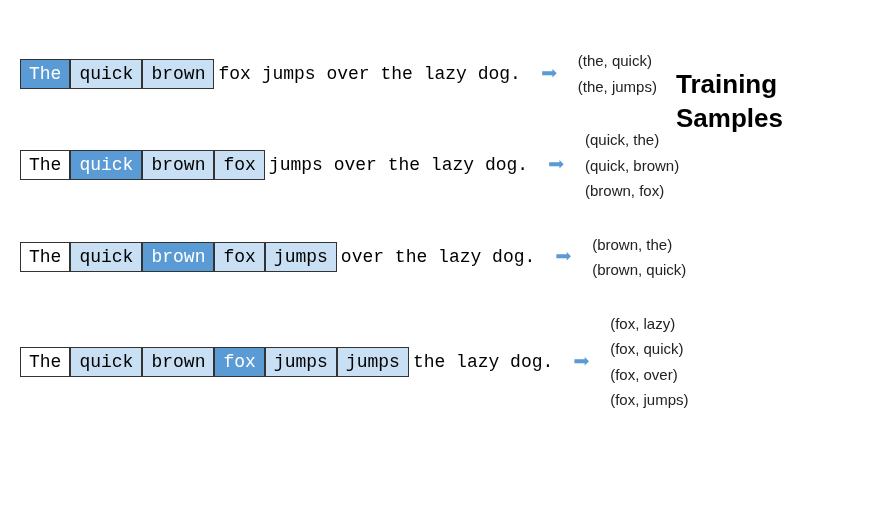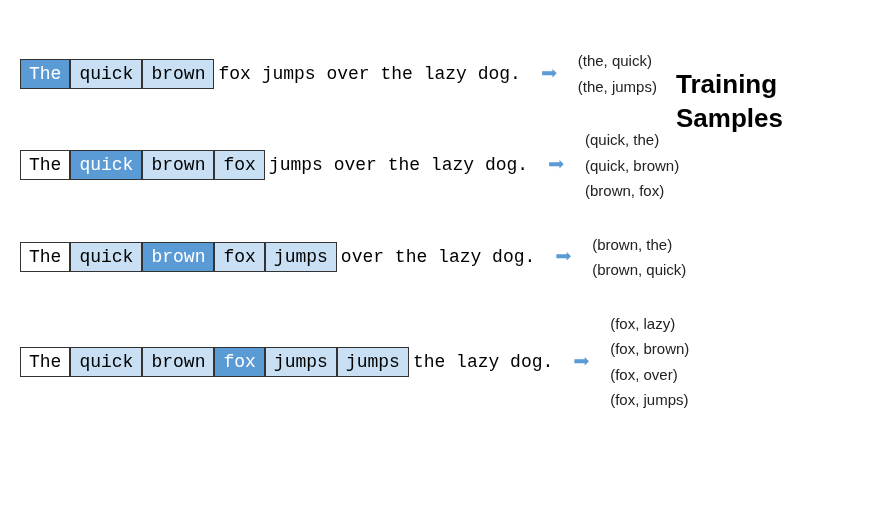--- a/index.html
+++ b/index.html
@@ -156,19 +156,19 @@
           <span class="word word-context">quick</span>
           <span class="word word-context">brown</span>
           <span class="word word-highlight">fox</span>
           <span class="word word-context">jumps</span>
           <span class="word word-context">jumps</span>
           <span class="rest-text"> the  lazy  dog.</span>
         </div>
         <span class="arrow">➡</span>
         <div class="samples">
           <div>(fox, lazy)</div>
-          <div>(fox, brown)</div>
+          <div>(fox, quick)</div>
           <div>(fox, over)</div>
           <div>(fox, jumps)</div>
         </div>
       </div>
     </div>
 </div>
 
 </body></html>

